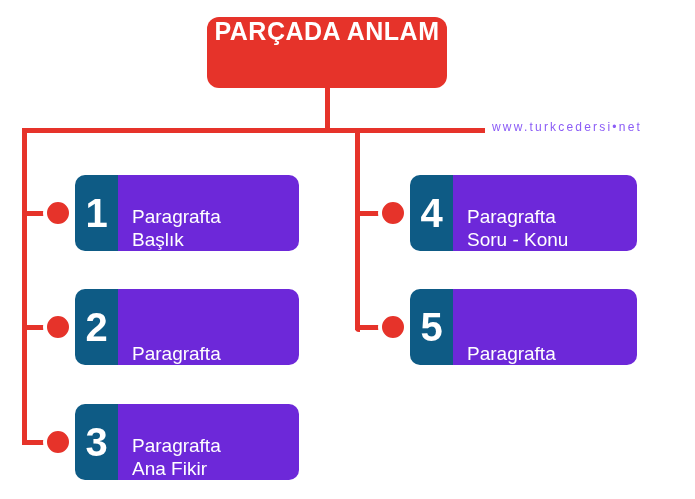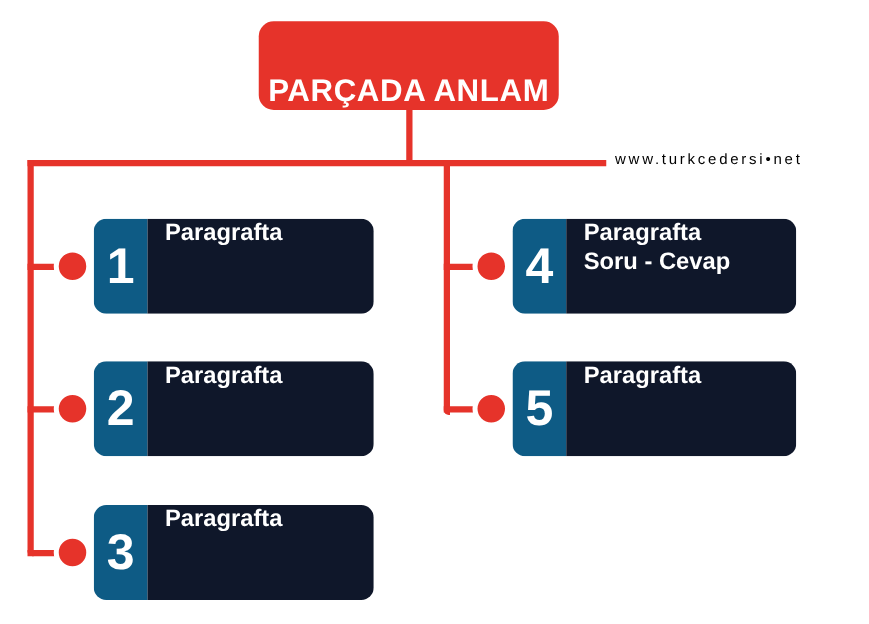--- a/index.html
+++ b/index.html
@@ -4,21 +4,21 @@
 <style>
   html,body{margin:0;padding:0;background:#fff;}
   .canvas{
     position:relative;width:695px;height:499px;background:#ffffff;
     font-family:"Liberation Sans", sans-serif;overflow:hidden;
   }
   
   .title-box{
     position:absolute;left:207px;top:17px;width:240px;height:71px;
     background:#e6332a;border-radius:12px;
-    display:flex;align-items:flex-end;justify-content:center;
+    display:flex;align-items:flex-start;justify-content:center;
   }
   .title-box span{
     color:#ffffff;font-size:25px;font-weight:bold;letter-spacing:.5px;
   }
   
   .rline{position:absolute;background:#e6332a;}
   .stem      {left:325px;top:88px;width:5px;height:42px;}
   .hrail     {left:22px;top:128px;width:463px;height:5px;}
   .lrail     {left:22px;top:128px;width:5px;height:317px;border-bottom-left-radius:4px;}
   .rrail     {left:355px;top:128px;width:5px;height:204px;border-bottom-left-radius:4px;}
@@ -45,28 +45,28 @@
   .item-2{left:75px;top:289px;width:224px;}
   .item-3{left:75px;top:404px;width:224px;}
   .item-4{left:410px;top:175px;width:227px;}
   .item-5{left:410px;top:289px;width:227px;}
   .num{
     width:43px;flex:0 0 43px;background:#0e5b85;color:#ffffff;
     display:flex;align-items:center;justify-content:center;
     font-size:40px;font-weight:bold;
   }
   .body{
-    flex:1;background:#0f172a;color:#ffffff;
-    display:flex;flex-direction:column;justify-content:flex-start;
-    padding-left:14px;font-size:19px;font-weight:bold;line-height:1.22;
+    flex:1;background:#6d28d9;color:#ffffff;
+    display:flex;flex-direction:column;justify-content:flex-end;
+    padding-left:14px;font-size:19px;font-weight:normal;line-height:1.22;
   }
   
   .watermark{
     position:absolute;left:492px;top:120px;
-    color:#000000;font-size:12px;letter-spacing:2.2px;font-weight:normal;
+    color:#8b5cf6;font-size:12px;letter-spacing:2.2px;font-weight:normal;
     white-space:nowrap;
   }
 </style>
 </head>
 <body>
 
 <div class="canvas">
 
   <div class="title-box">
     <span>PARÇADA ANLAM</span>
@@ -87,42 +87,44 @@
   <div class="dot dot-3"></div>
   <div class="dot dot-4"></div>
   <div class="dot dot-5"></div>
 
   <div class="watermark">www.turkcedersi•net</div>
 
   <div class="item item-1">
     <div class="num">1</div>
     <div class="body">
       <span>Paragrafta</span>
+      <span>Başlık</span>
     </div>
   </div>
 
   <div class="item item-2">
     <div class="num">2</div>
     <div class="body">
       <span>Paragrafta</span>
     </div>
   </div>
 
   <div class="item item-3">
     <div class="num">3</div>
     <div class="body">
       <span>Paragrafta</span>
+      <span>Ana Fikir</span>
     </div>
   </div>
 
   <div class="item item-4">
     <div class="num">4</div>
     <div class="body">
       <span>Paragrafta</span>
-      <span>Soru - Cevap</span>
+      <span>Soru - Konu</span>
     </div>
   </div>
 
   <div class="item item-5">
     <div class="num">5</div>
     <div class="body">
       <span>Paragrafta</span>
     </div>
   </div>
 

